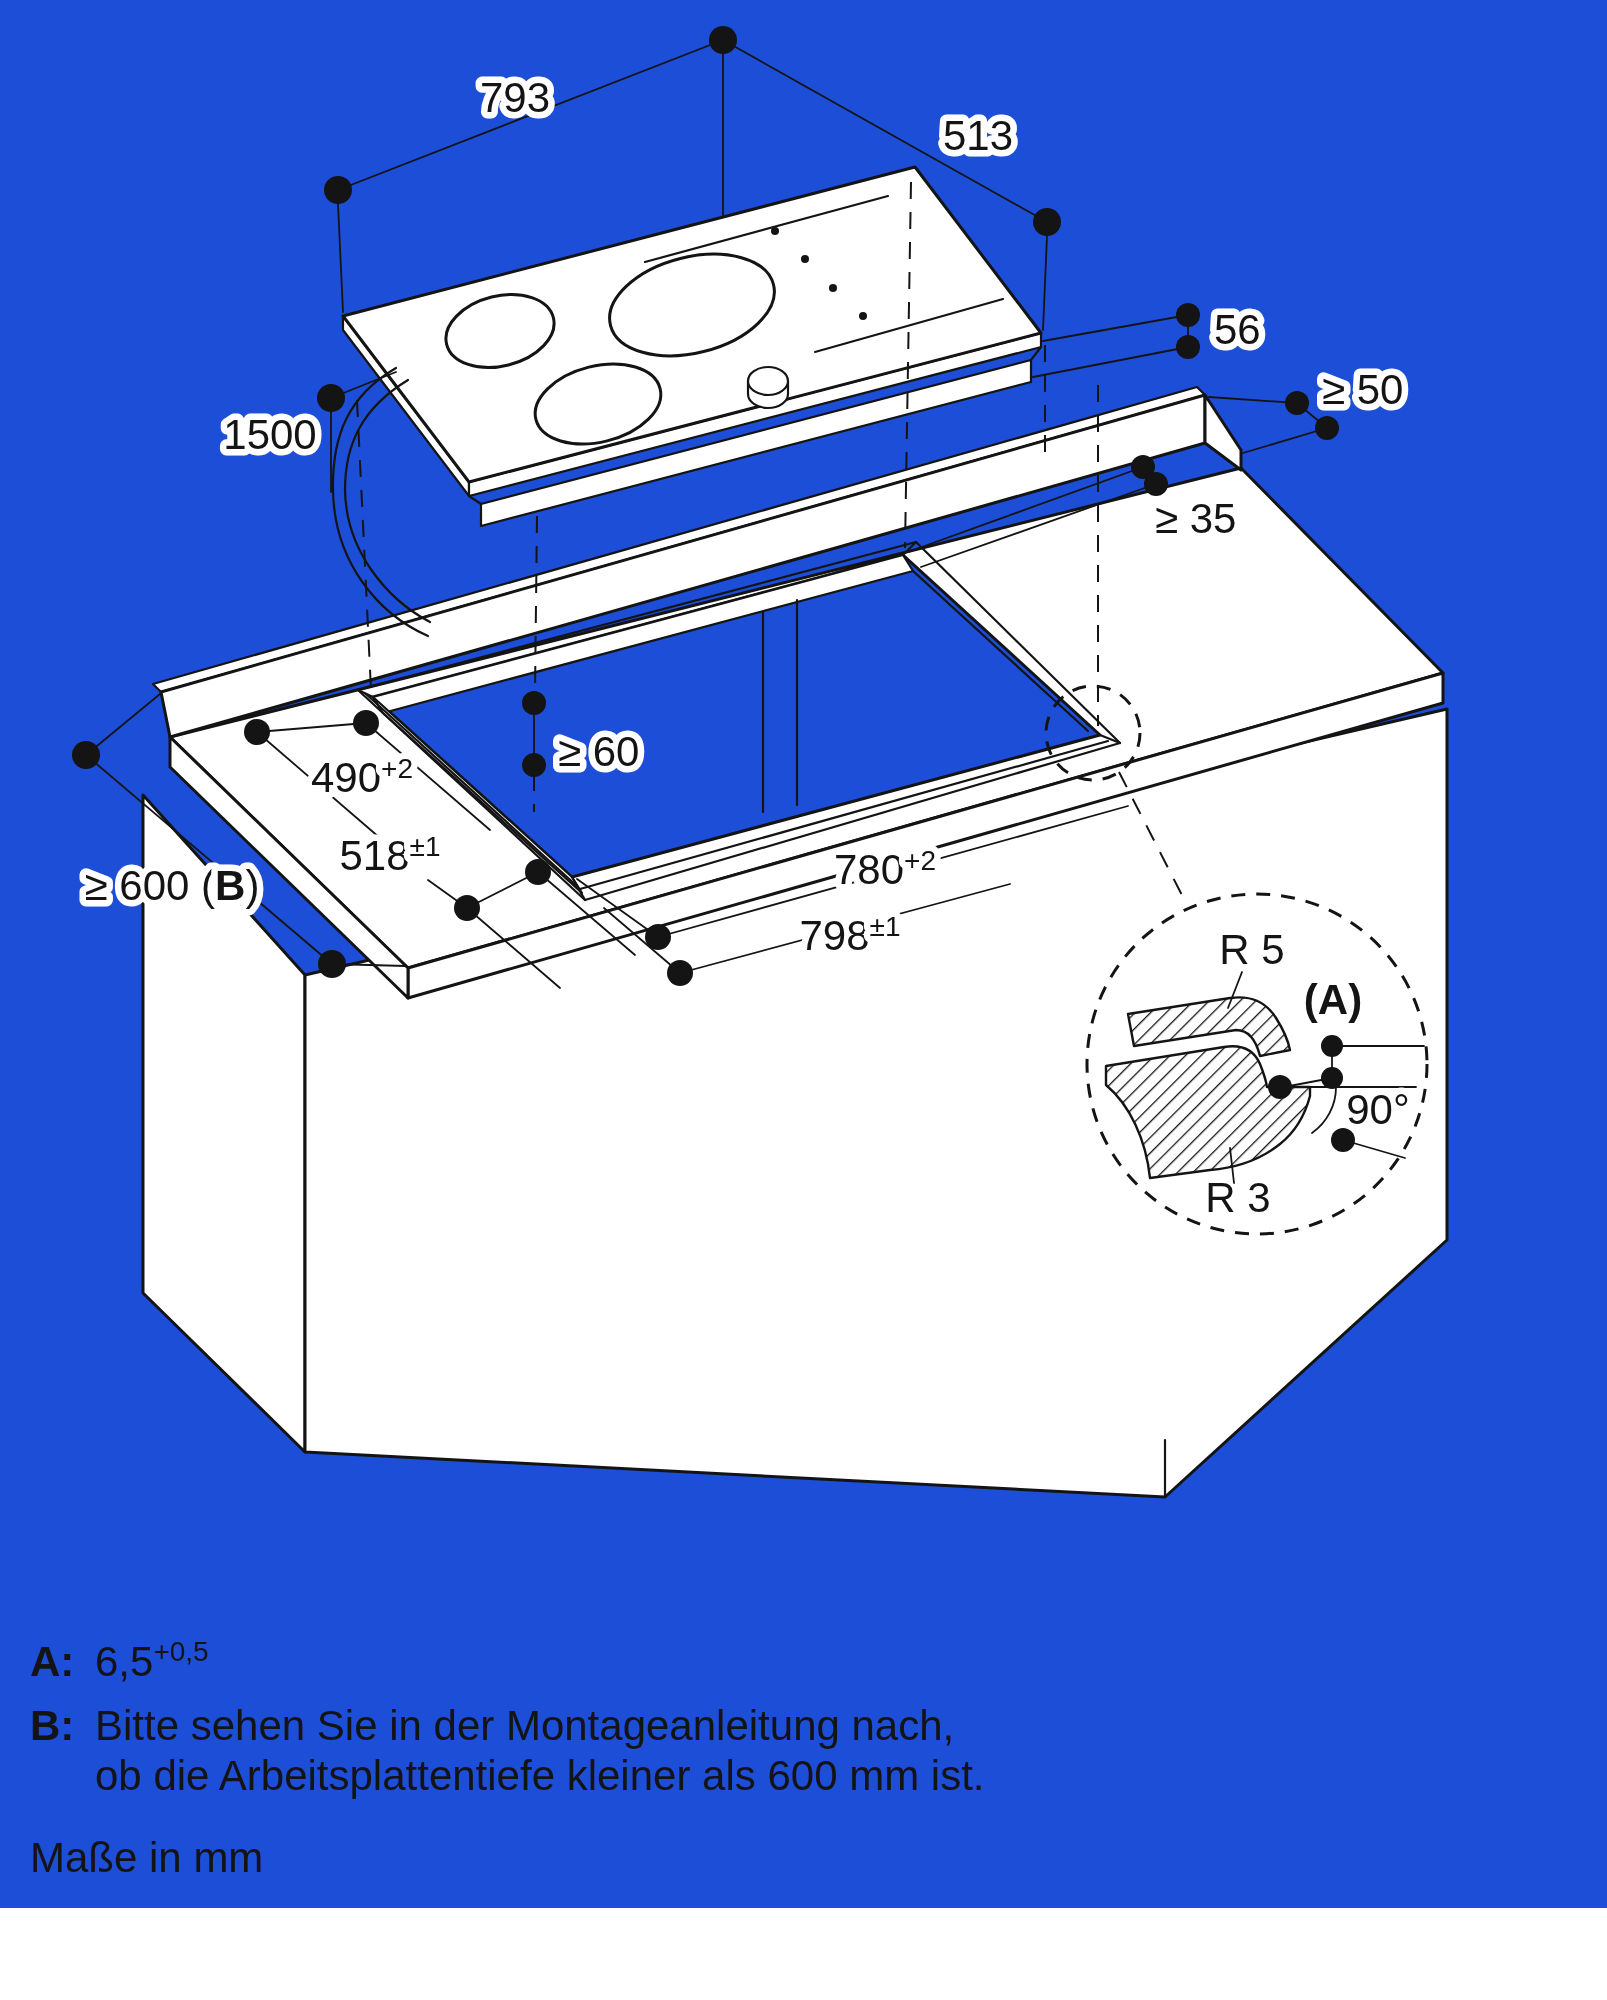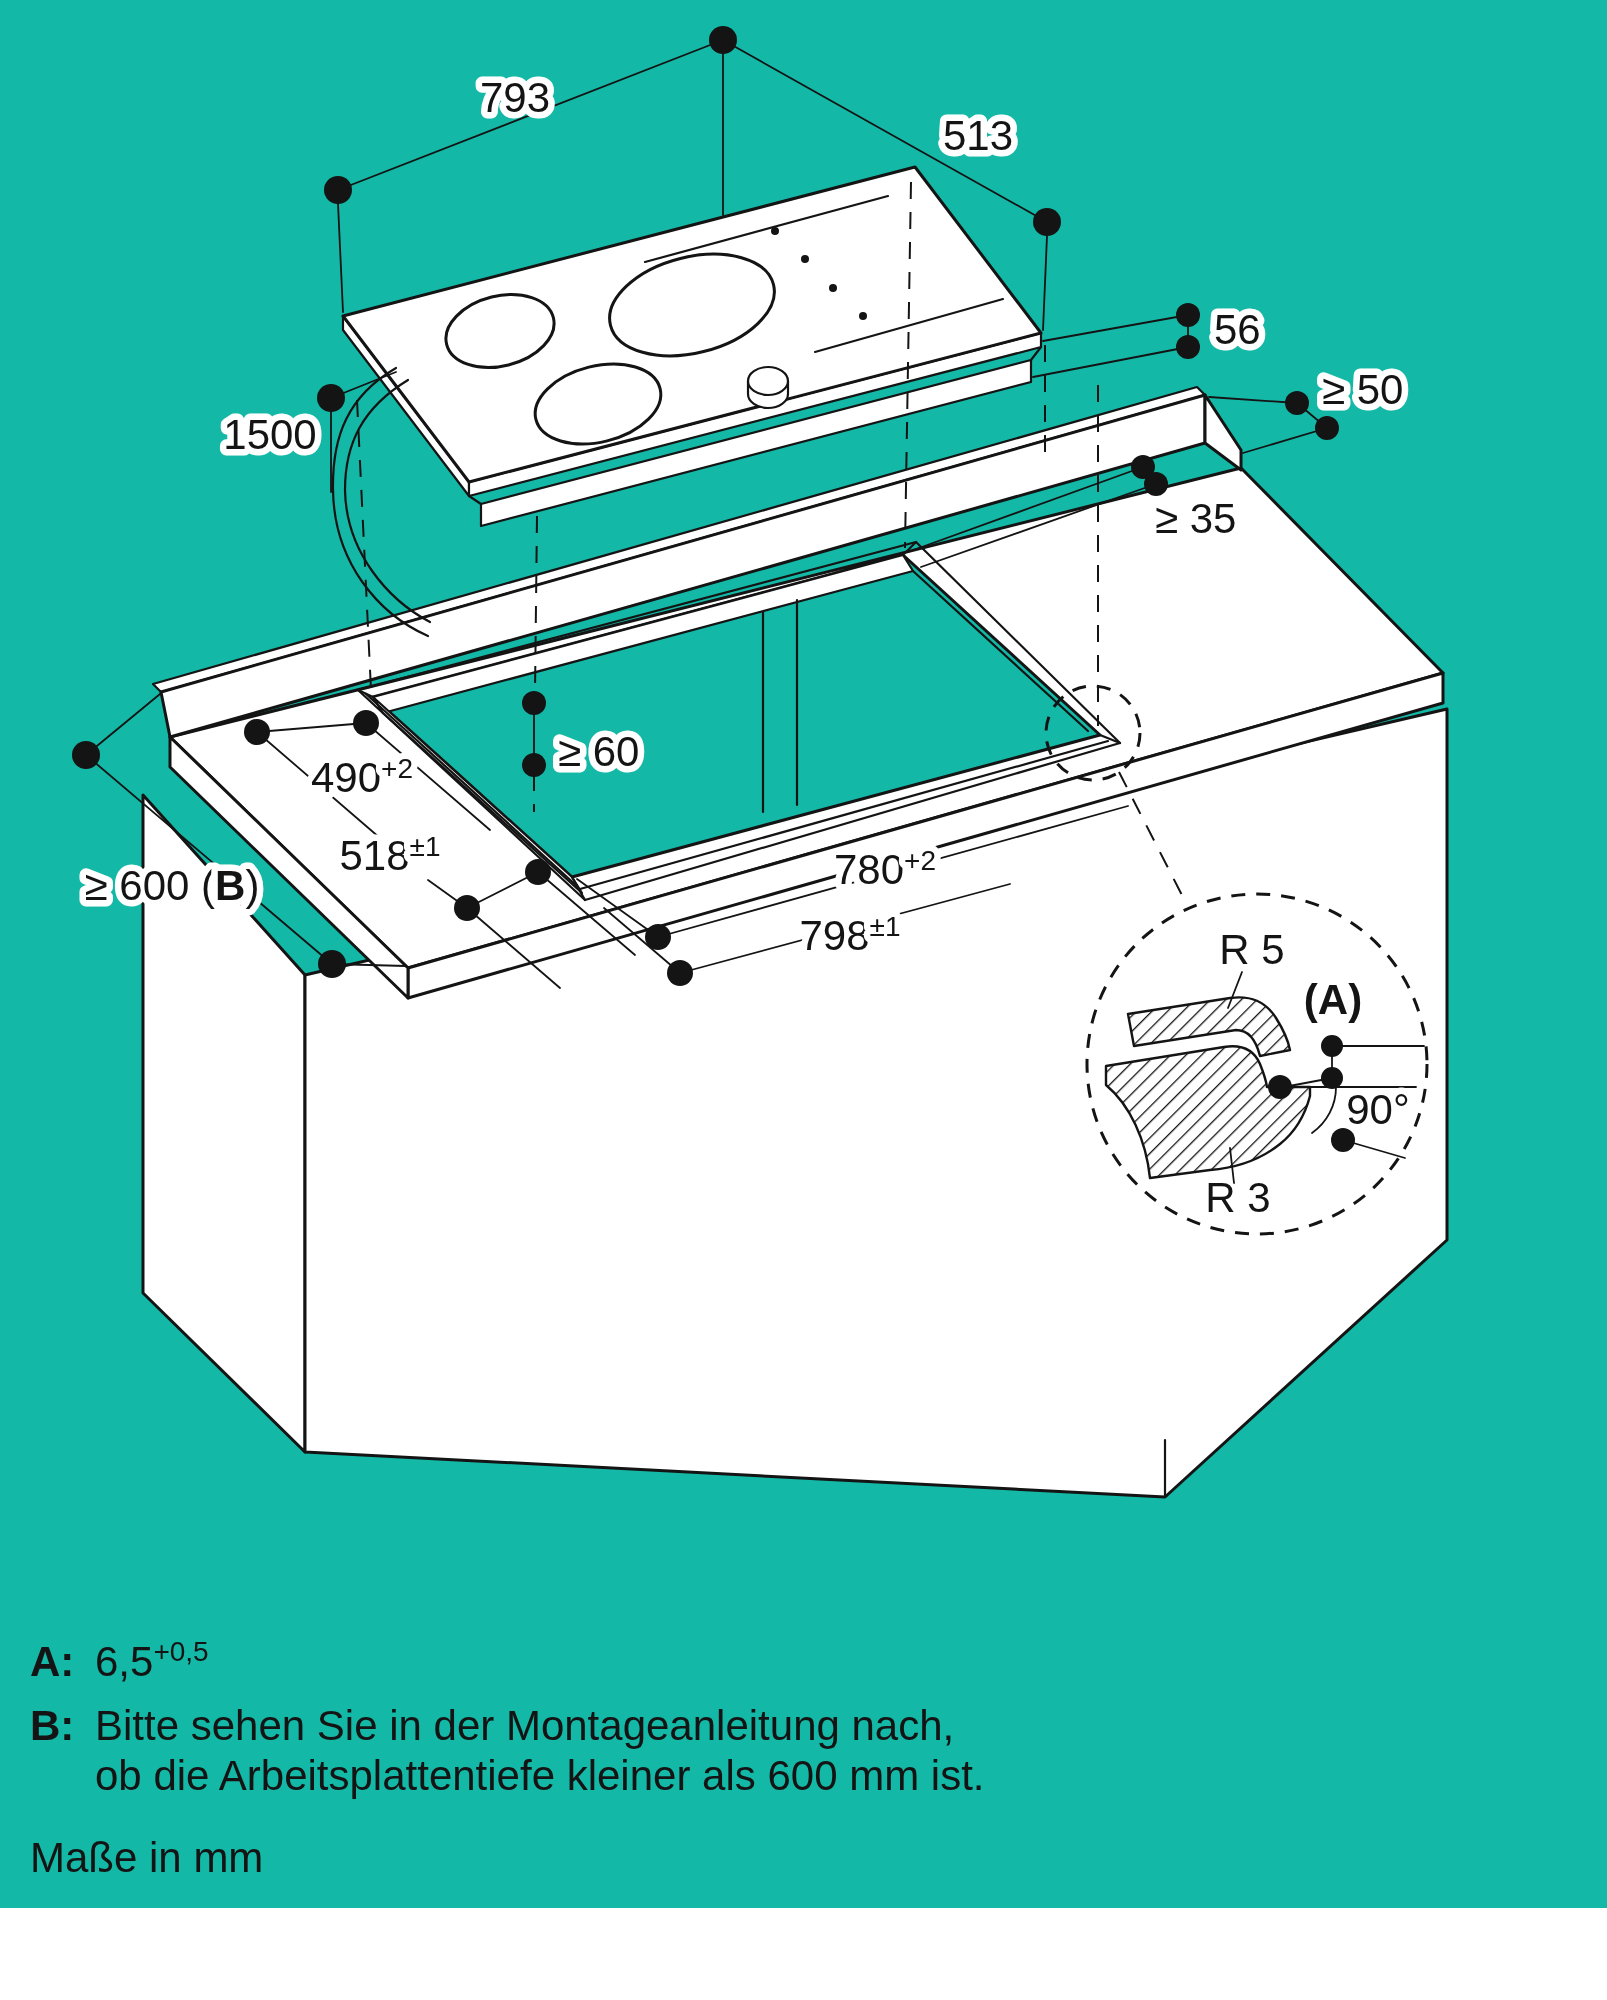--- a/index.html
+++ b/index.html
@@ -1,16 +1,16 @@
 <!DOCTYPE html>
 <html><head>
 <meta charset="utf-8">
 <style>
   html,body{margin:0;padding:0;background:#fff;}
-  .stage{position:relative;width:1607px;height:1908px;background:#14b8a6;overflow:hidden;}
+  .stage{position:relative;width:1607px;height:1908px;background:#1d4ed8;overflow:hidden;}
   svg{position:absolute;left:0;top:0;}
   text{font-family:"Liberation Sans","DejaVu Sans",sans-serif;fill:#141414;}
   .lbl{font-size:42px;paint-order:stroke;stroke:#ffffff;stroke-width:13px;stroke-linejoin:round;}
   .sup{font-size:28px;}
   .bold{font-weight:700;}
   .note{font-size:42px;}
   .o{fill:none;stroke:#141414;stroke-width:3;stroke-linejoin:round;stroke-linecap:round;}
   .ow{fill:#ffffff;stroke:#141414;stroke-width:3;stroke-linejoin:round;}
   .ow2{fill:#ffffff;stroke:#141414;stroke-width:2.2;stroke-linejoin:round;}
   .o2{fill:none;stroke:#141414;stroke-width:2.2;stroke-linejoin:round;stroke-linecap:round;}

